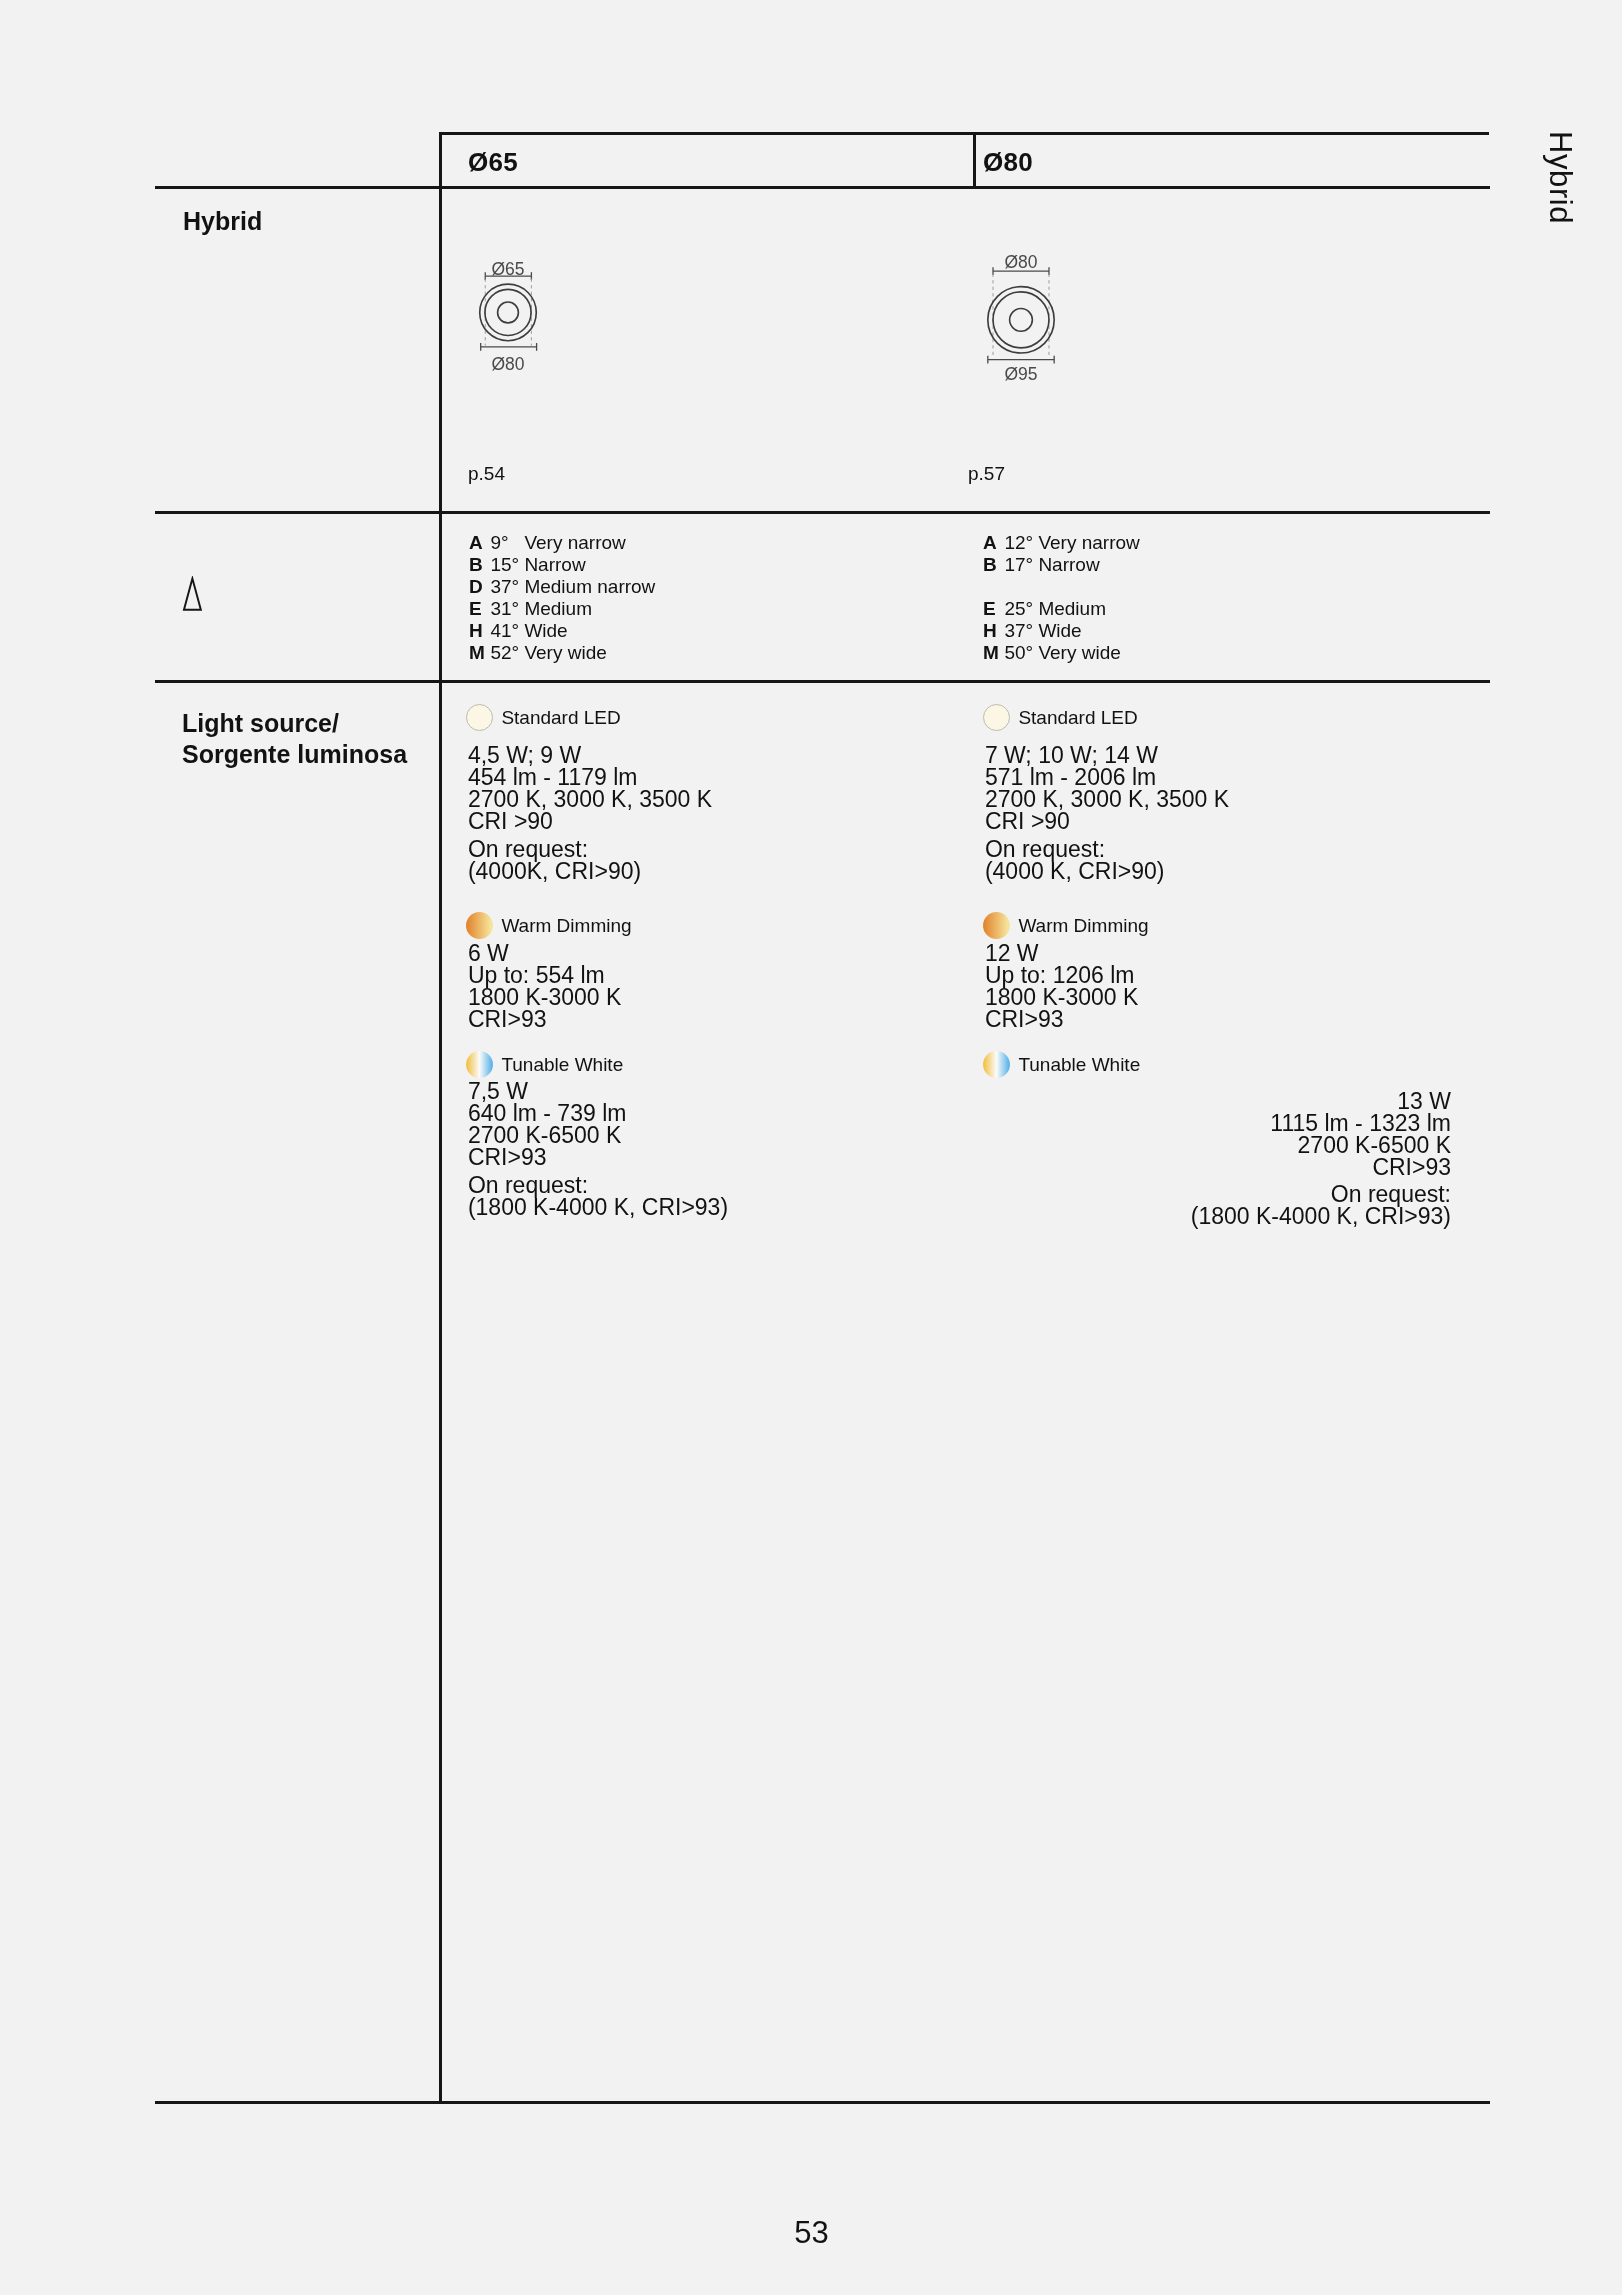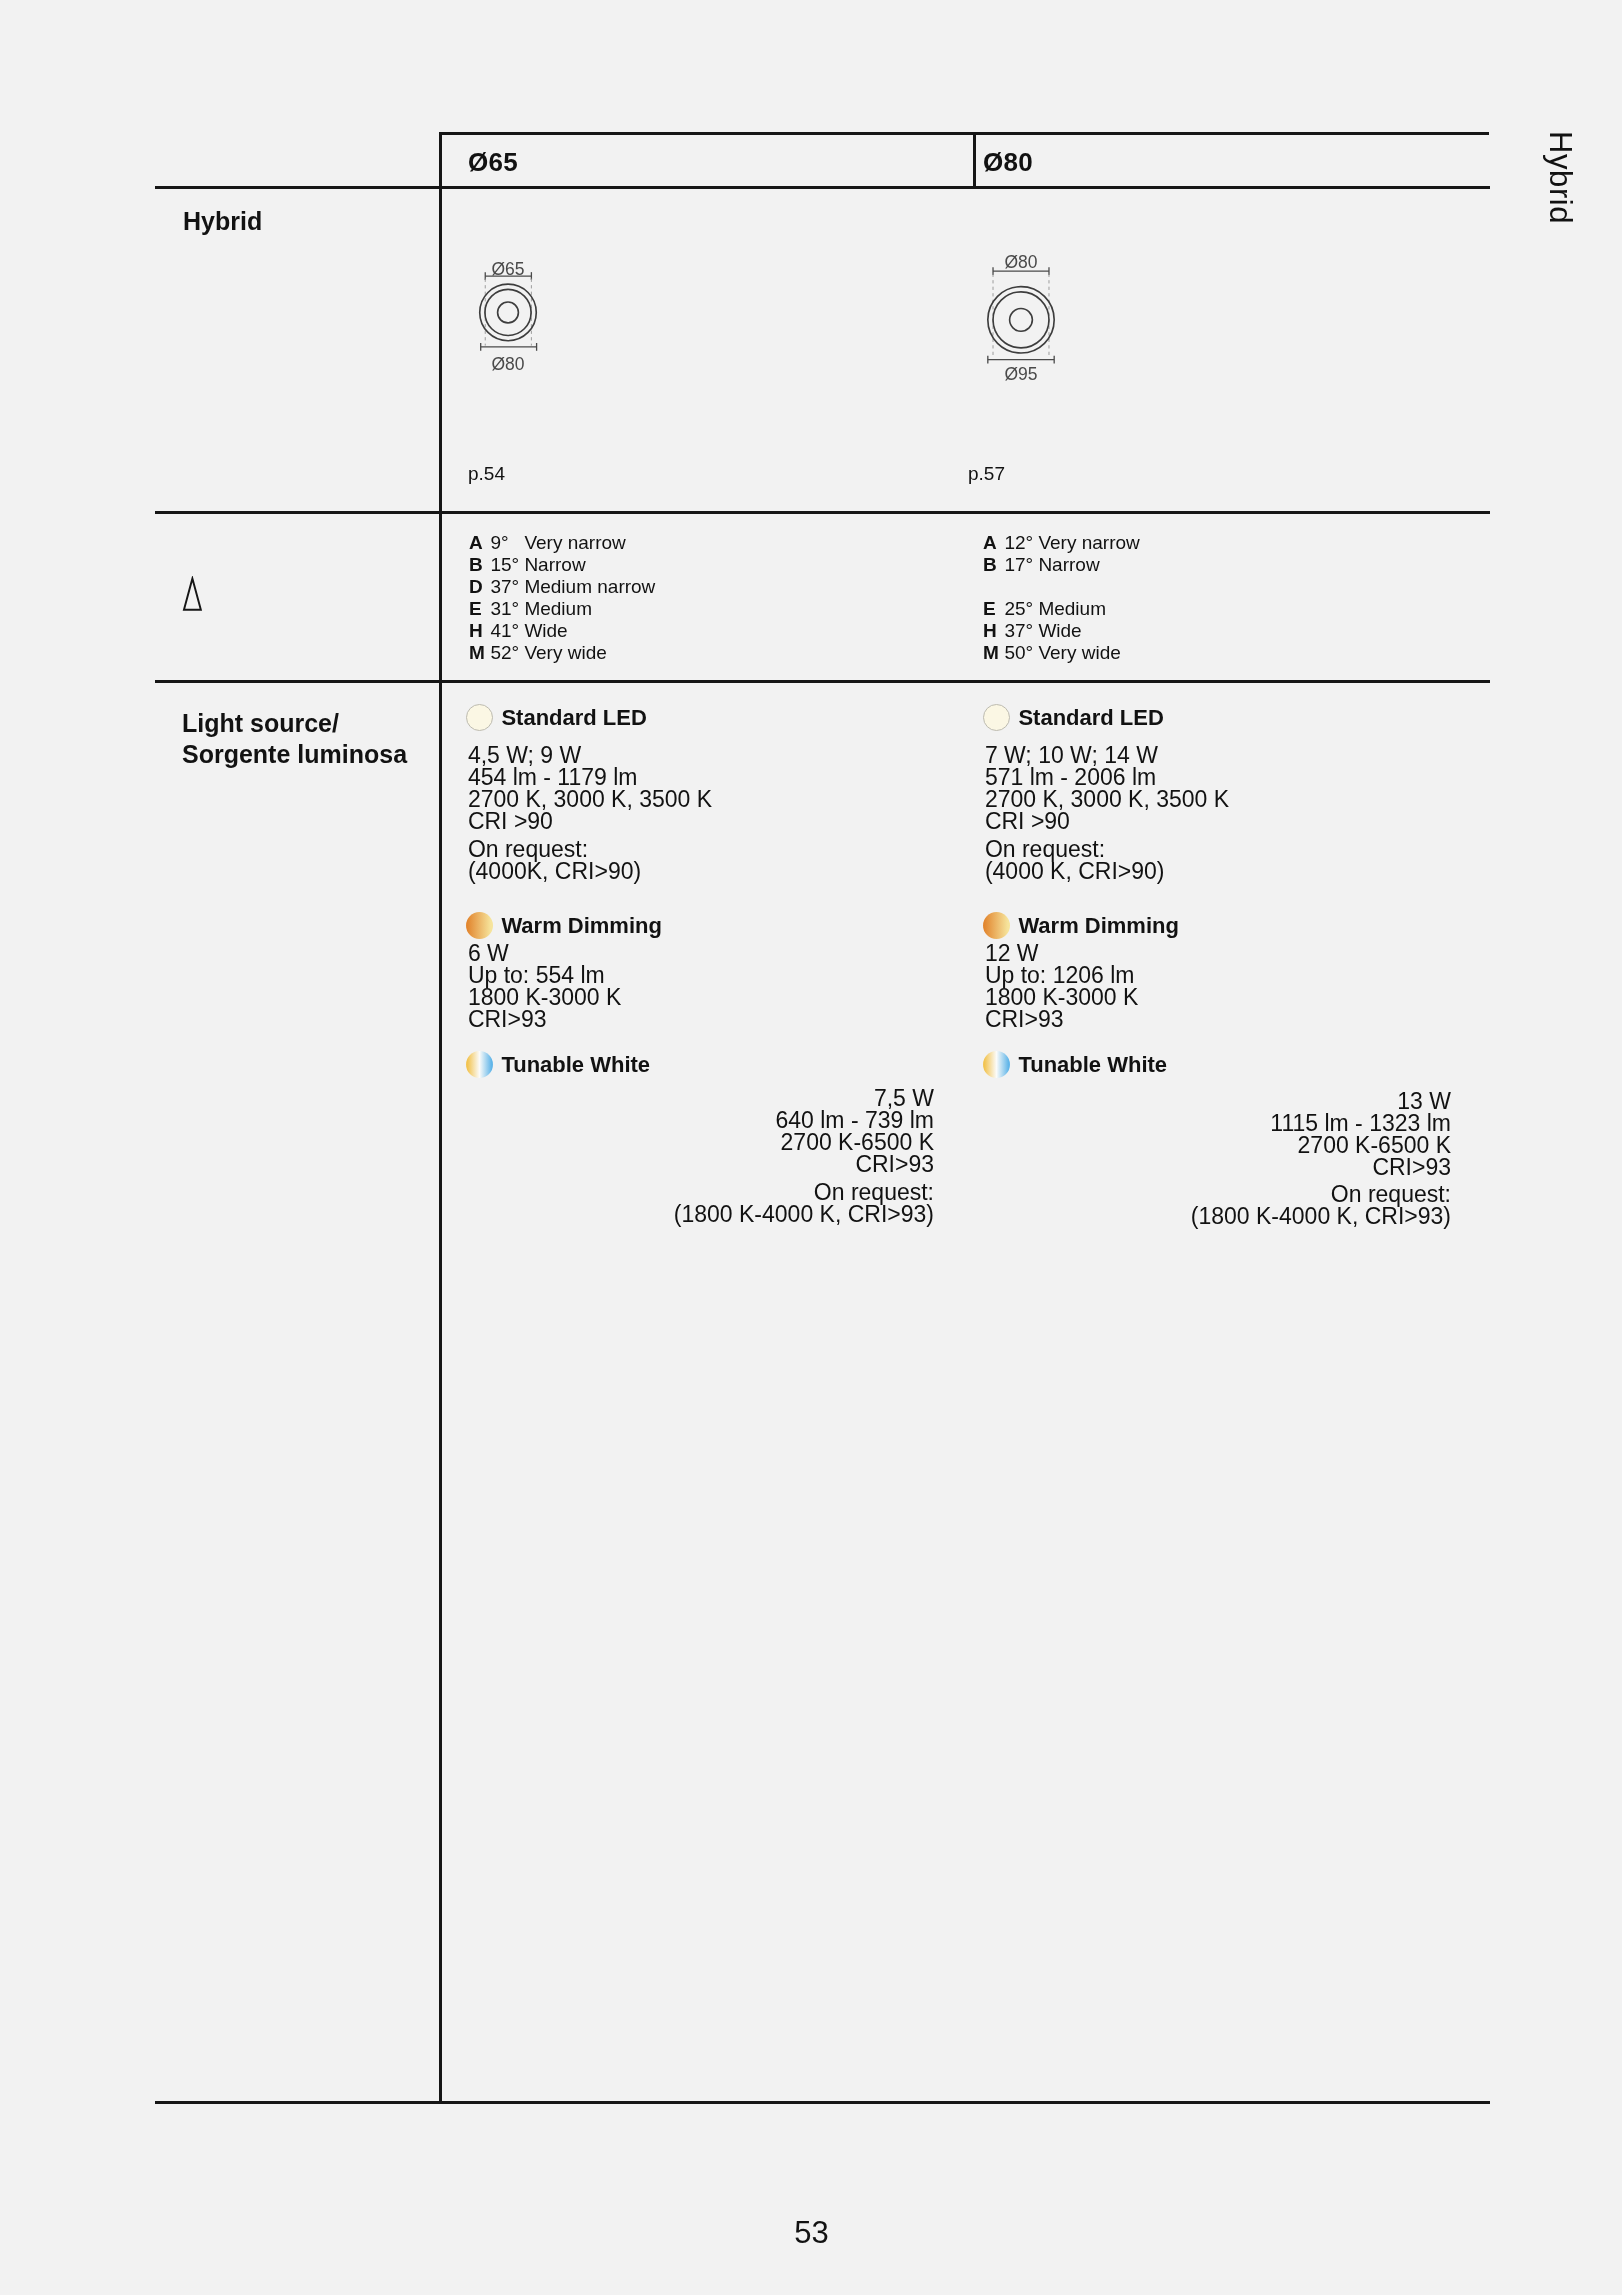--- a/index.html
+++ b/index.html
@@ -27,21 +27,21 @@
   .bcode{width:21.4px;font-weight:700;}
   .bangle{width:34px;}
   .bname{white-space:nowrap;}
   .beam-icon{position:absolute;left:182px;top:576px;}
   .ls-block{position:absolute;width:468px;}
   .ls-head{display:flex;align-items:center;gap:8.4px;height:27px;}
   .ls-icon{width:27px;height:27px;border-radius:50%;flex:0 0 auto;box-sizing:border-box;}
   .ls-icon.standard{background:var(--std_bg);border:1.3px solid var(--std_border);}
   .ls-icon.warm{background:linear-gradient(90deg,var(--warm_left) 5%,var(--warm_right) 92%);}
   .ls-icon.tunable{background:linear-gradient(90deg,var(--tun_left) 6%,var(--tun_mid) 50%,var(--tun_right) 94%);}
-  .ls-title{font-size:22px;font-weight:700;white-space:nowrap;}
+  .ls-title{font-size:19px;font-weight:400;white-space:nowrap;}
   .ls-lines{margin-left:1.9px;font-size:23px;line-height:22px;}
   .ls-lines div{white-space:nowrap;}
   .ls-request{margin-top:5.8px;}
   .page-number{position:absolute;left:0;top:2215px;width:1623px;text-align:center;
                font-size:31px;font-weight:500;}
   svg .solid{stroke:#3d3d3d;stroke-width:2.5;fill:none;}
   svg .dimln{stroke:#4a4a4a;stroke-width:2;fill:none;}
   svg .dash{stroke:#9a9a9a;stroke-width:1.5;fill:none;stroke-dasharray:5 5;}
 </style>
 </head>
@@ -202,21 +202,21 @@
       <div>1800 K-3000 K</div>
       <div>CRI&gt;93</div>
     </div>
   </div>
 
   <div class="ls-block" style="left:466px;top:1051px;">
     <div class="ls-head">
       <span class="ls-icon tunable"></span>
       <span class="ls-title">Tunable White</span>
     </div>
-    <div class="ls-lines" style="margin-top:9px;text-align:right;">
+    <div class="ls-lines" style="margin-top:2px;">
       <div>7,5 W</div>
       <div>640 lm - 739 lm</div>
       <div>2700 K-6500 K</div>
       <div>CRI&gt;93</div>
       <div class="ls-request">
         <div>On request:</div>
         <div>(1800 K-4000 K, CRI&gt;93)</div>
       </div>
     </div>
   </div>

